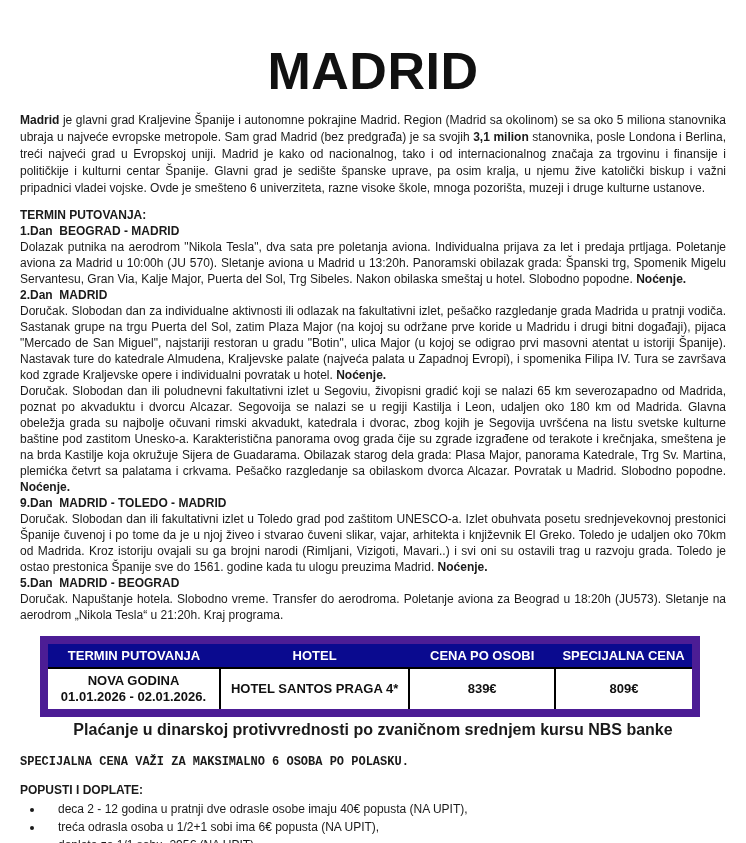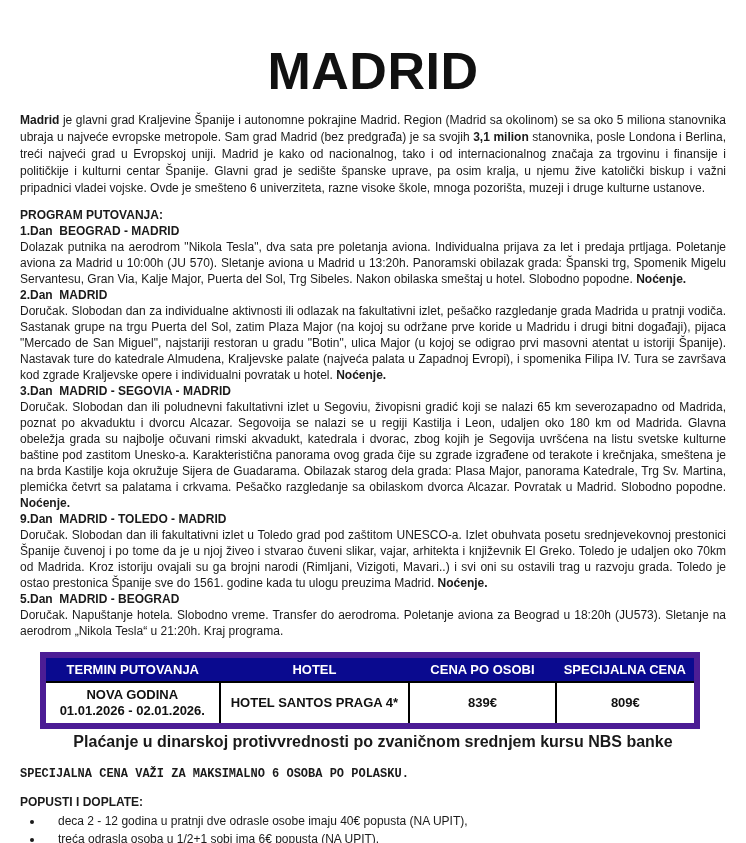--- a/index.html
+++ b/index.html
@@ -20,21 +20,21 @@
     margin-top:12px; text-align:justify; line-height:17px;
   }
   .section-heading {
     margin-top:10px; font-weight:bold; white-space:pre-wrap;
   }
   .day-heading { font-weight:bold; white-space:pre-wrap; }
   .day-text { text-align:justify; }
   .b { font-weight:bold; }
   table.price-table {
     width:660px; margin:13px 0 0 20px;
-    border-collapse:collapse; border:6px solid #4c1d95;
+    border-collapse:collapse; border:8px solid #4c1d95;
     table-layout:fixed;
   }
   table.price-table th {
     font-size:13px; font-weight:bold; padding:4px 2px;
     text-align:center; border:none; line-height:15px;
   }
   table.price-table thead tr { border-bottom:2px solid #000; }
   table.price-table td {
     border:2px solid #000; text-align:center; font-weight:bold;
     font-size:13px; padding:4px 2px; line-height:16px; color:#111;
@@ -58,30 +58,29 @@
 </style>
 </head>
 <body>
 
 <div class="page">
 
   <h1 class="doc-title">MADRID</h1>
 
   <p class="intro"><span class="b">Madrid</span><span> je glavni grad Kraljevine Španije i autonomne pokrajine Madrid. Region (Madrid sa okolinom) se sa oko 5 miliona stanovnika ubraja u najveće evropske metropole. Sam grad Madrid (bez predgrađa) je sa svojih </span><span class="b">3,1 milion</span><span> stanovnika, posle Londona i Berlina, treći najveći grad u Evropskoj uniji. Madrid je kako od nacionalnog, tako i od internacionalnog značaja za trgovinu i finansije i političkije i kulturni centar Španije. Glavni grad je sedište španske uprave, pa osim kralja, u njemu žive katolički biskup i važni pripadnici vladei vojske. Ovde je smešteno 6 univerziteta, razne visoke škole, mnoga pozorišta, muzeji i druge kulturne ustanove.</span></p>
 
-  <p class="section-heading">PROGRAM PUTOVANJA:</p>
+  <p class="section-heading">TERMIN PUTOVANJA:</p>
 
   <div>
     <p class="day-heading">1.Dan  BEOGRAD - MADRID</p>
     <p class="day-text"><span>Dolazak putnika na aerodrom "Nikola Tesla", dva sata pre poletanja aviona. Individualna prijava za let i predaja prtljaga. Poletanje aviona za Madrid u 10:00h (JU 570). Sletanje aviona u Madrid u 13:20h. Panoramski obilazak grada: Španski trg, Spomenik Migelu Servantesu, Gran Via, Kalje Major, Puerta del Sol, Trg Sibeles. Nakon obilaska smeštaj u hotel. Slobodno popodne. </span><span class="b">Noćenje.</span></p>
 
     <p class="day-heading">2.Dan  MADRID</p>
     <p class="day-text"><span>Doručak. Slobodan dan za individualne aktivnosti ili odlazak na fakultativni izlet, pešačko razgledanje grada Madrida u pratnji vodiča. Sastanak grupe na trgu Puerta del Sol, zatim Plaza Major (na kojoj su održane prve koride u Madridu i drugi bitni događaji), pijaca "Mercado de San Miguel", najstariji restoran u gradu "Botin", ulica Major (u kojoj se odigrao prvi masovni atentat u istoriji Španije). Nastavak ture do katedrale Almudena, Kraljevske palate (najveća palata u Zapadnoj Evropi), i spomenika Filipa IV. Tura se završava kod zgrade Kraljevske opere i individualni povratak u hotel. </span><span class="b">Noćenje.</span></p>
 
-    <p class="day-heading">3.Dan  MADRID - SEGOVIA - MADRID</p>
     <p class="day-text"><span>Doručak. Slobodan dan ili poludnevni fakultativni izlet u Segoviu, živopisni gradić koji se nalazi 65 km severozapadno od Madrida, poznat po akvaduktu i dvorcu Alcazar. Segovoija se nalazi se u regiji Kastilja i Leon, udaljen oko 180 km od Madrida. Glavna obeležja grada su najbolje očuvani rimski akvadukt, katedrala i dvorac, zbog kojih je Segovija uvršćena na listu svetske kulturne baštine pod zastitom Unesko-a. Karakteristična panorama ovog grada čije su zgrade izgrađene od terakote i krečnjaka, smeštena je na brda Kastilje koja okružuje Sijera de Guadarama. Obilazak starog dela grada: Plasa Major, panorama Katedrale, Trg Sv. Martina, plemićka četvrt sa palatama i crkvama. Pešačko razgledanje sa obilaskom dvorca Alcazar. Povratak u Madrid. Slobodno popodne. </span><span class="b">Noćenje.</span></p>
 
     <p class="day-heading">9.Dan  MADRID - TOLEDO - MADRID</p>
     <p class="day-text"><span>Doručak. Slobodan dan ili fakultativni izlet u Toledo grad pod zaštitom UNESCO-a. Izlet obuhvata posetu srednjevekovnoj prestonici Španije čuvenoj i po tome da je u njoj živeo i stvarao čuveni slikar, vajar, arhitekta i književnik El Greko. Toledo je udaljen oko 70km od Madrida. Kroz istoriju ovajali su ga brojni narodi (Rimljani, Vizigoti, Mavari..) i svi oni su ostavili trag u razvoju grada. Toledo je ostao prestonica Španije sve do 1561. godine kada tu ulogu preuzima Madrid. </span><span class="b">Noćenje.</span></p>
 
     <p class="day-heading">5.Dan  MADRID - BEOGRAD</p>
     <p class="day-text"><span>Doručak. Napuštanje hotela. Slobodno vreme. Transfer do aerodroma. Poletanje aviona za Beograd u 18:20h (JU573). Sletanje na aerodrom „Nikola Tesla“ u 21:20h. Kraj programa.</span></p>
   </div>
 
   <table class="price-table">

